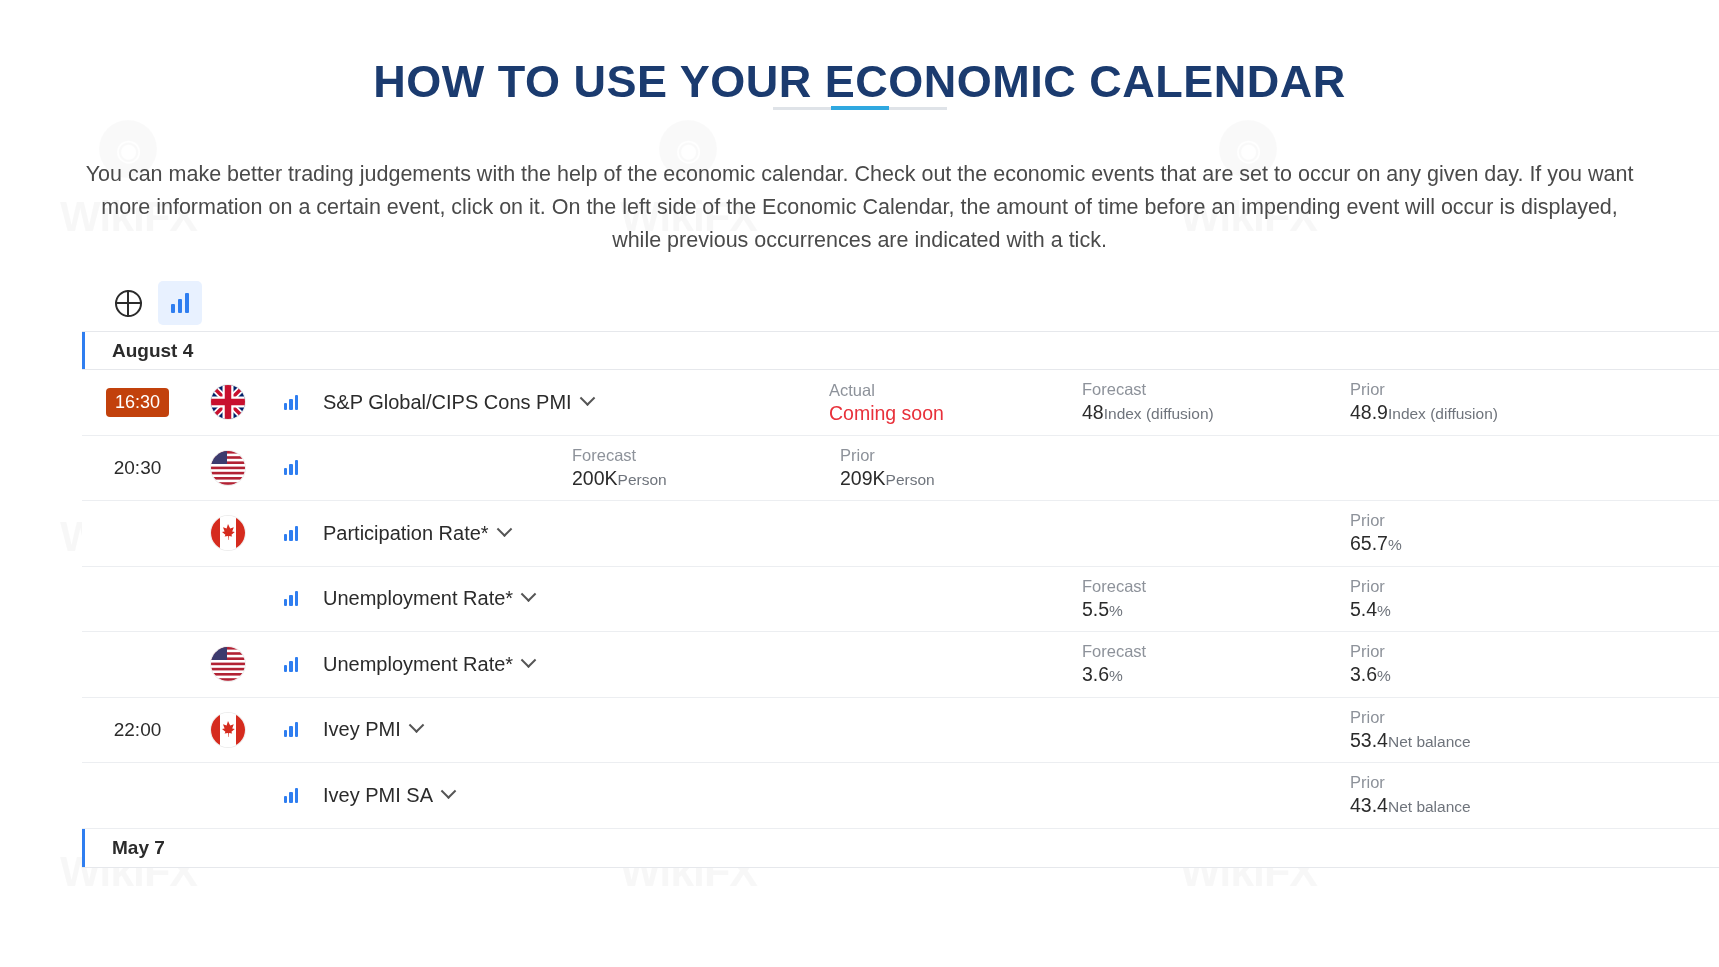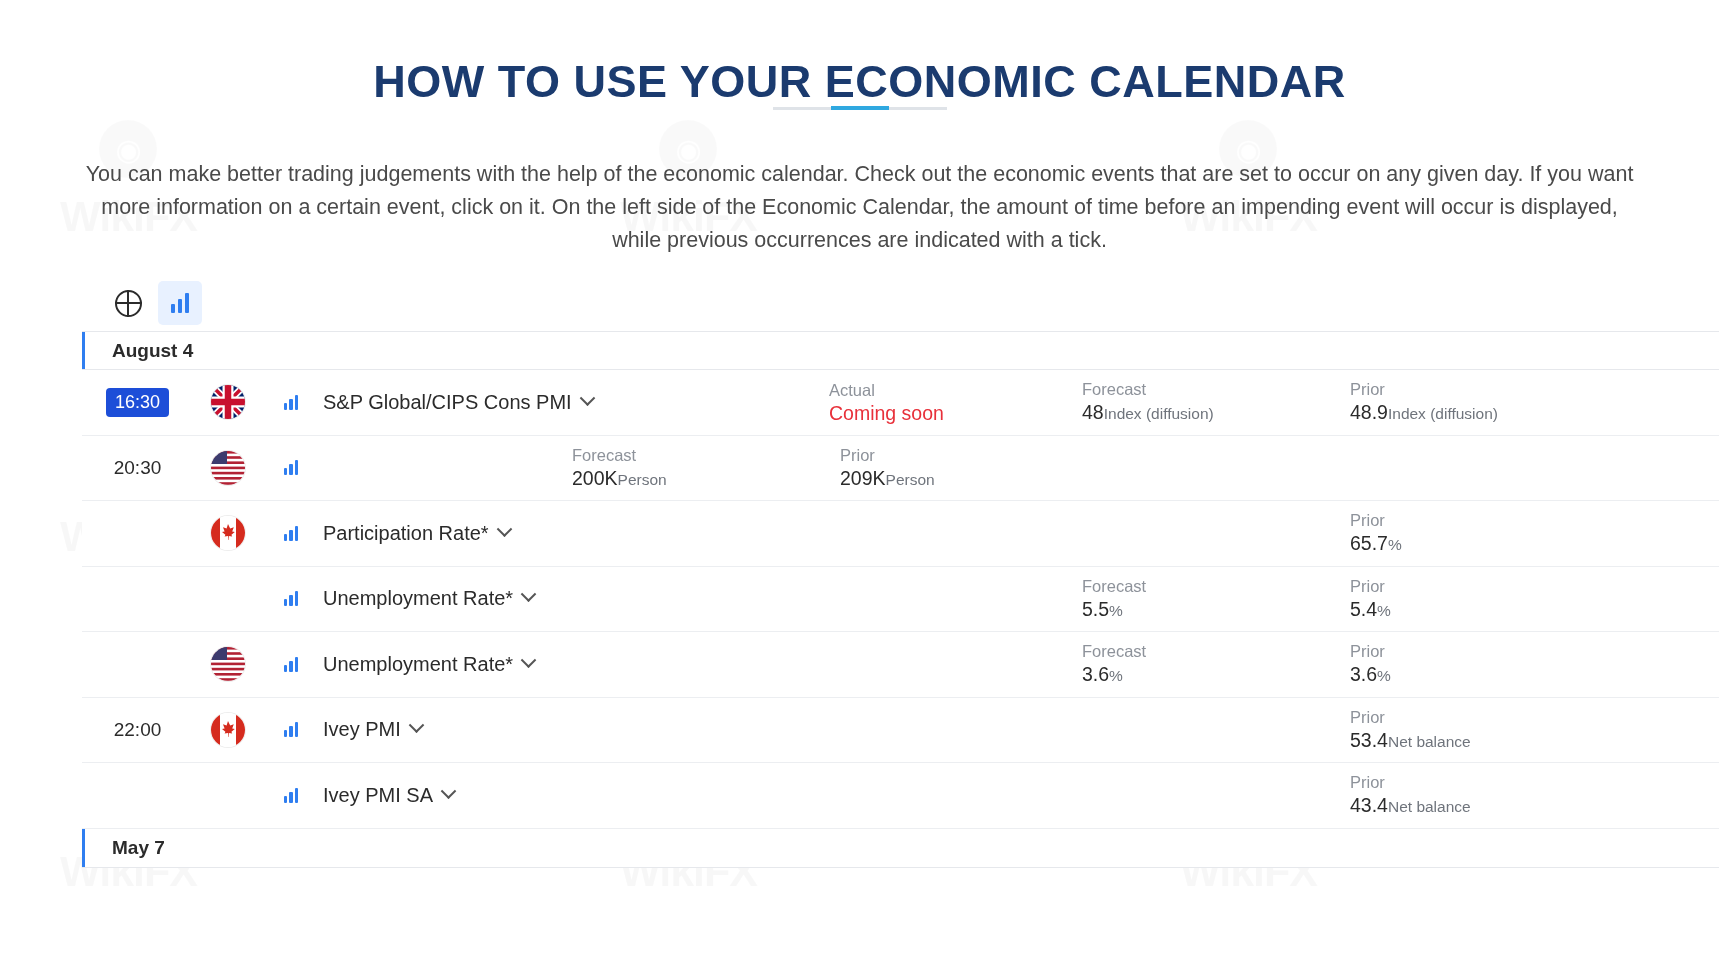--- a/index.html
+++ b/index.html
@@ -124,21 +124,21 @@
     height: 65.5px;
     border-bottom: 1px solid #eceef1;
     background: #fff;
   }
   .c-time {
     width: 111px; flex: none;
     display: flex; align-items: center; justify-content: center;
     font-size: 19px; color: #2b2b2b;
   }
   .c-time .badge {
-    background: #1d4ed8; color: #fff;
+    background: #c2410c; color: #fff;
     padding: 4px 9px; border-radius: 4px;
     font-size: 18px; font-weight: 500;
   }
   .c-flag { width: 70px; flex: none; display: flex; justify-content: center; }
   .c-imp { width: 56px; flex: none; display: flex; justify-content: center; }
   .c-event {
     flex: none; width: 510px;
     display: flex; align-items: center; gap: 10px;
     font-size: 20px; color: #2b2b2b;
     padding-left: 4px;

